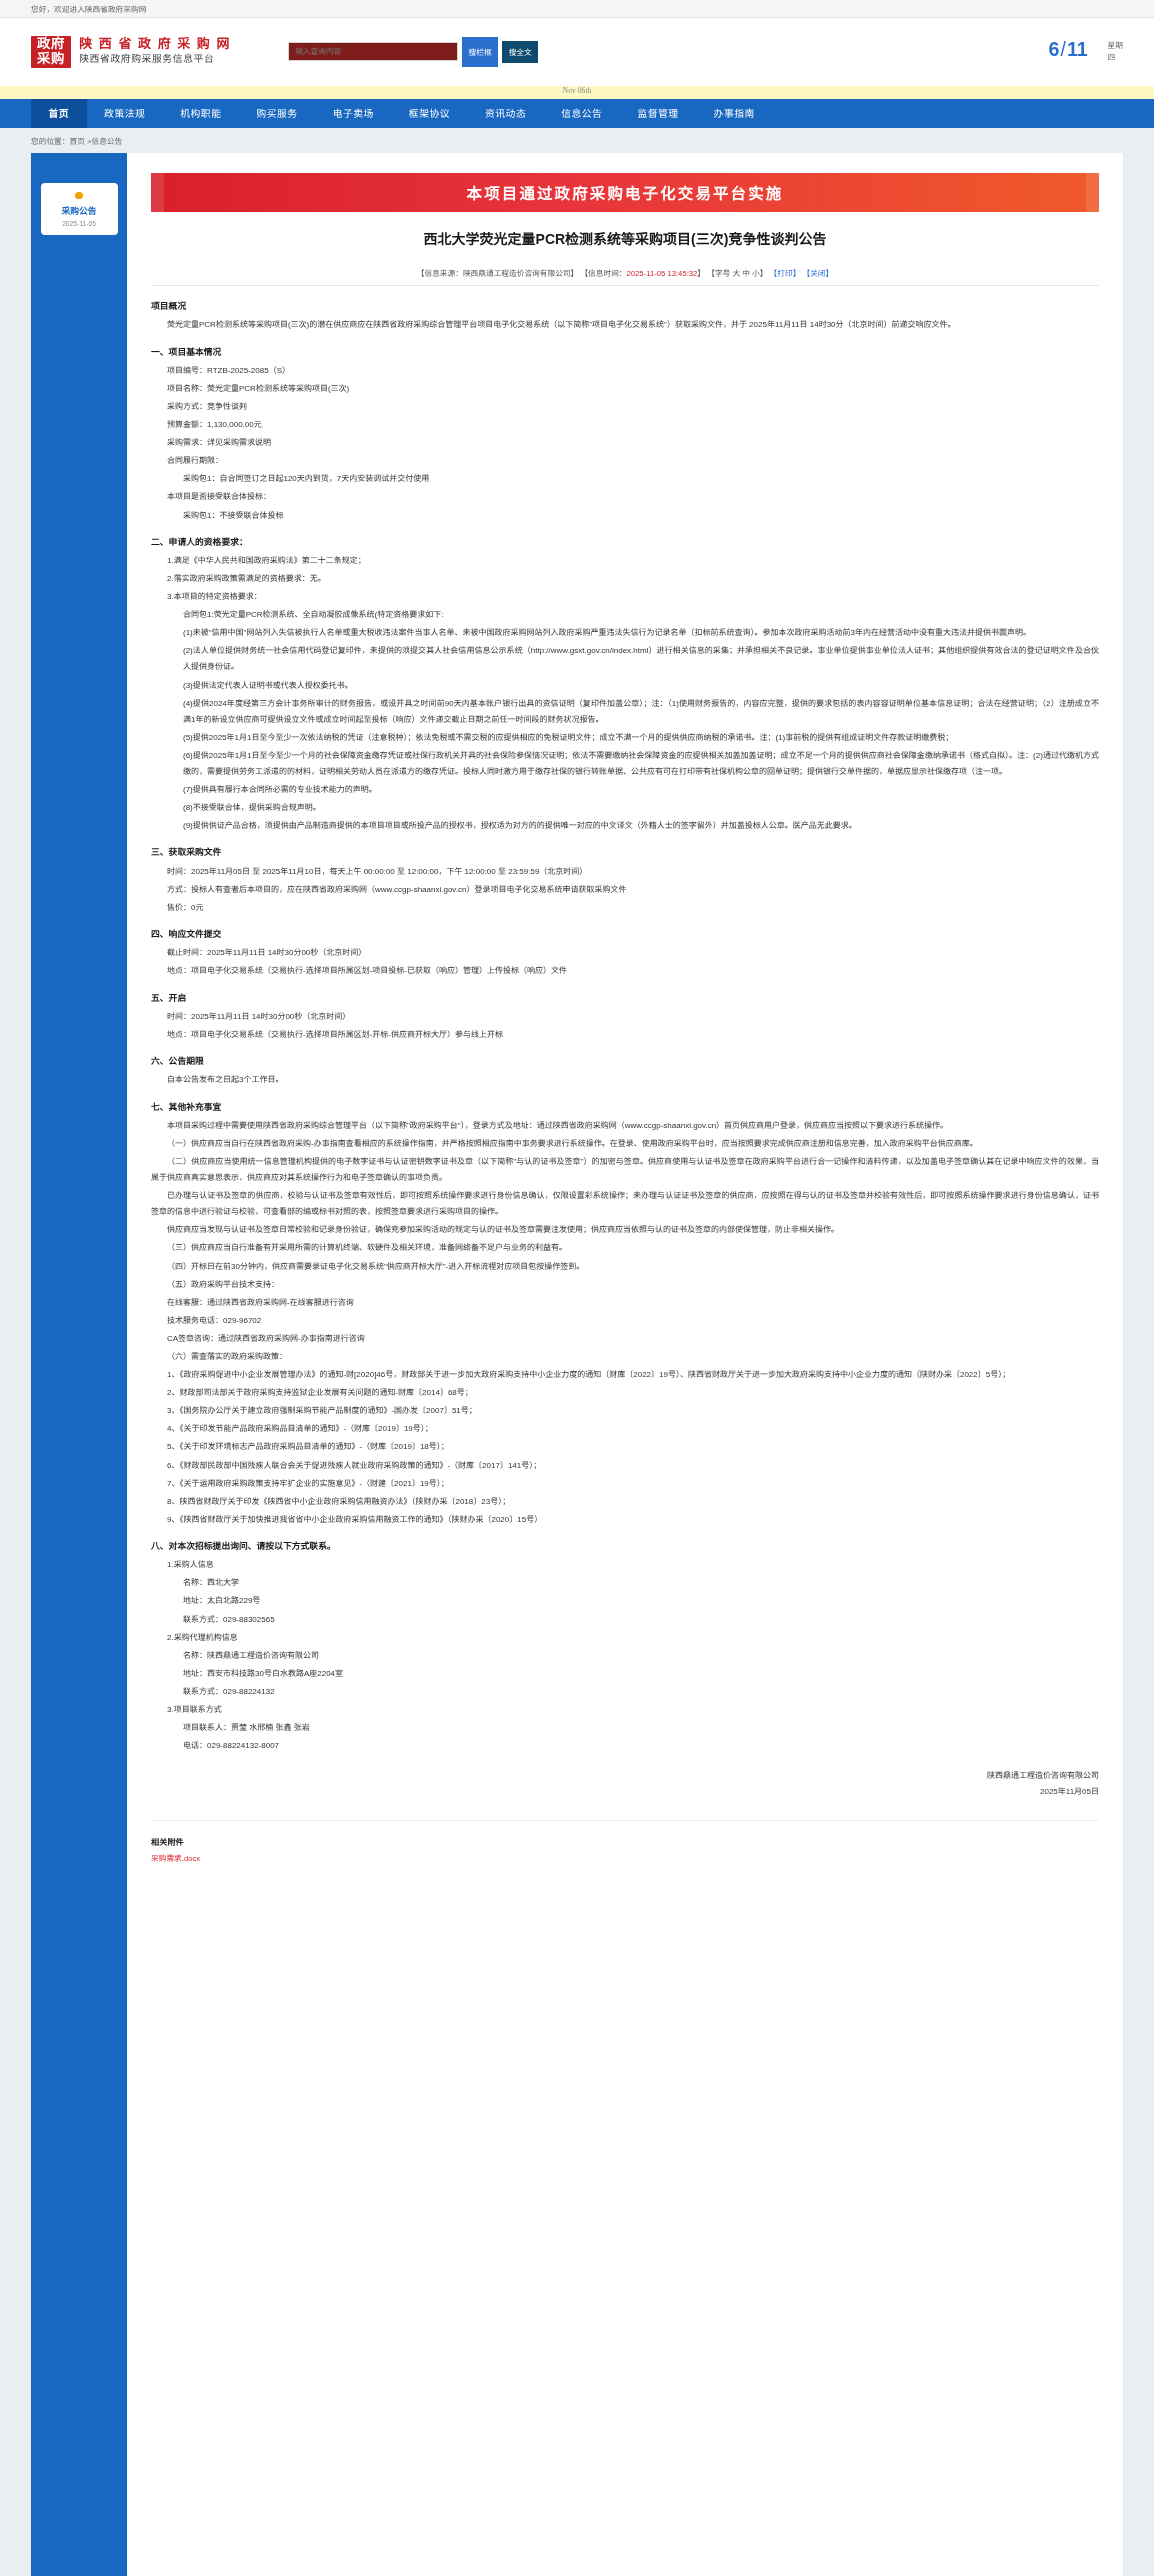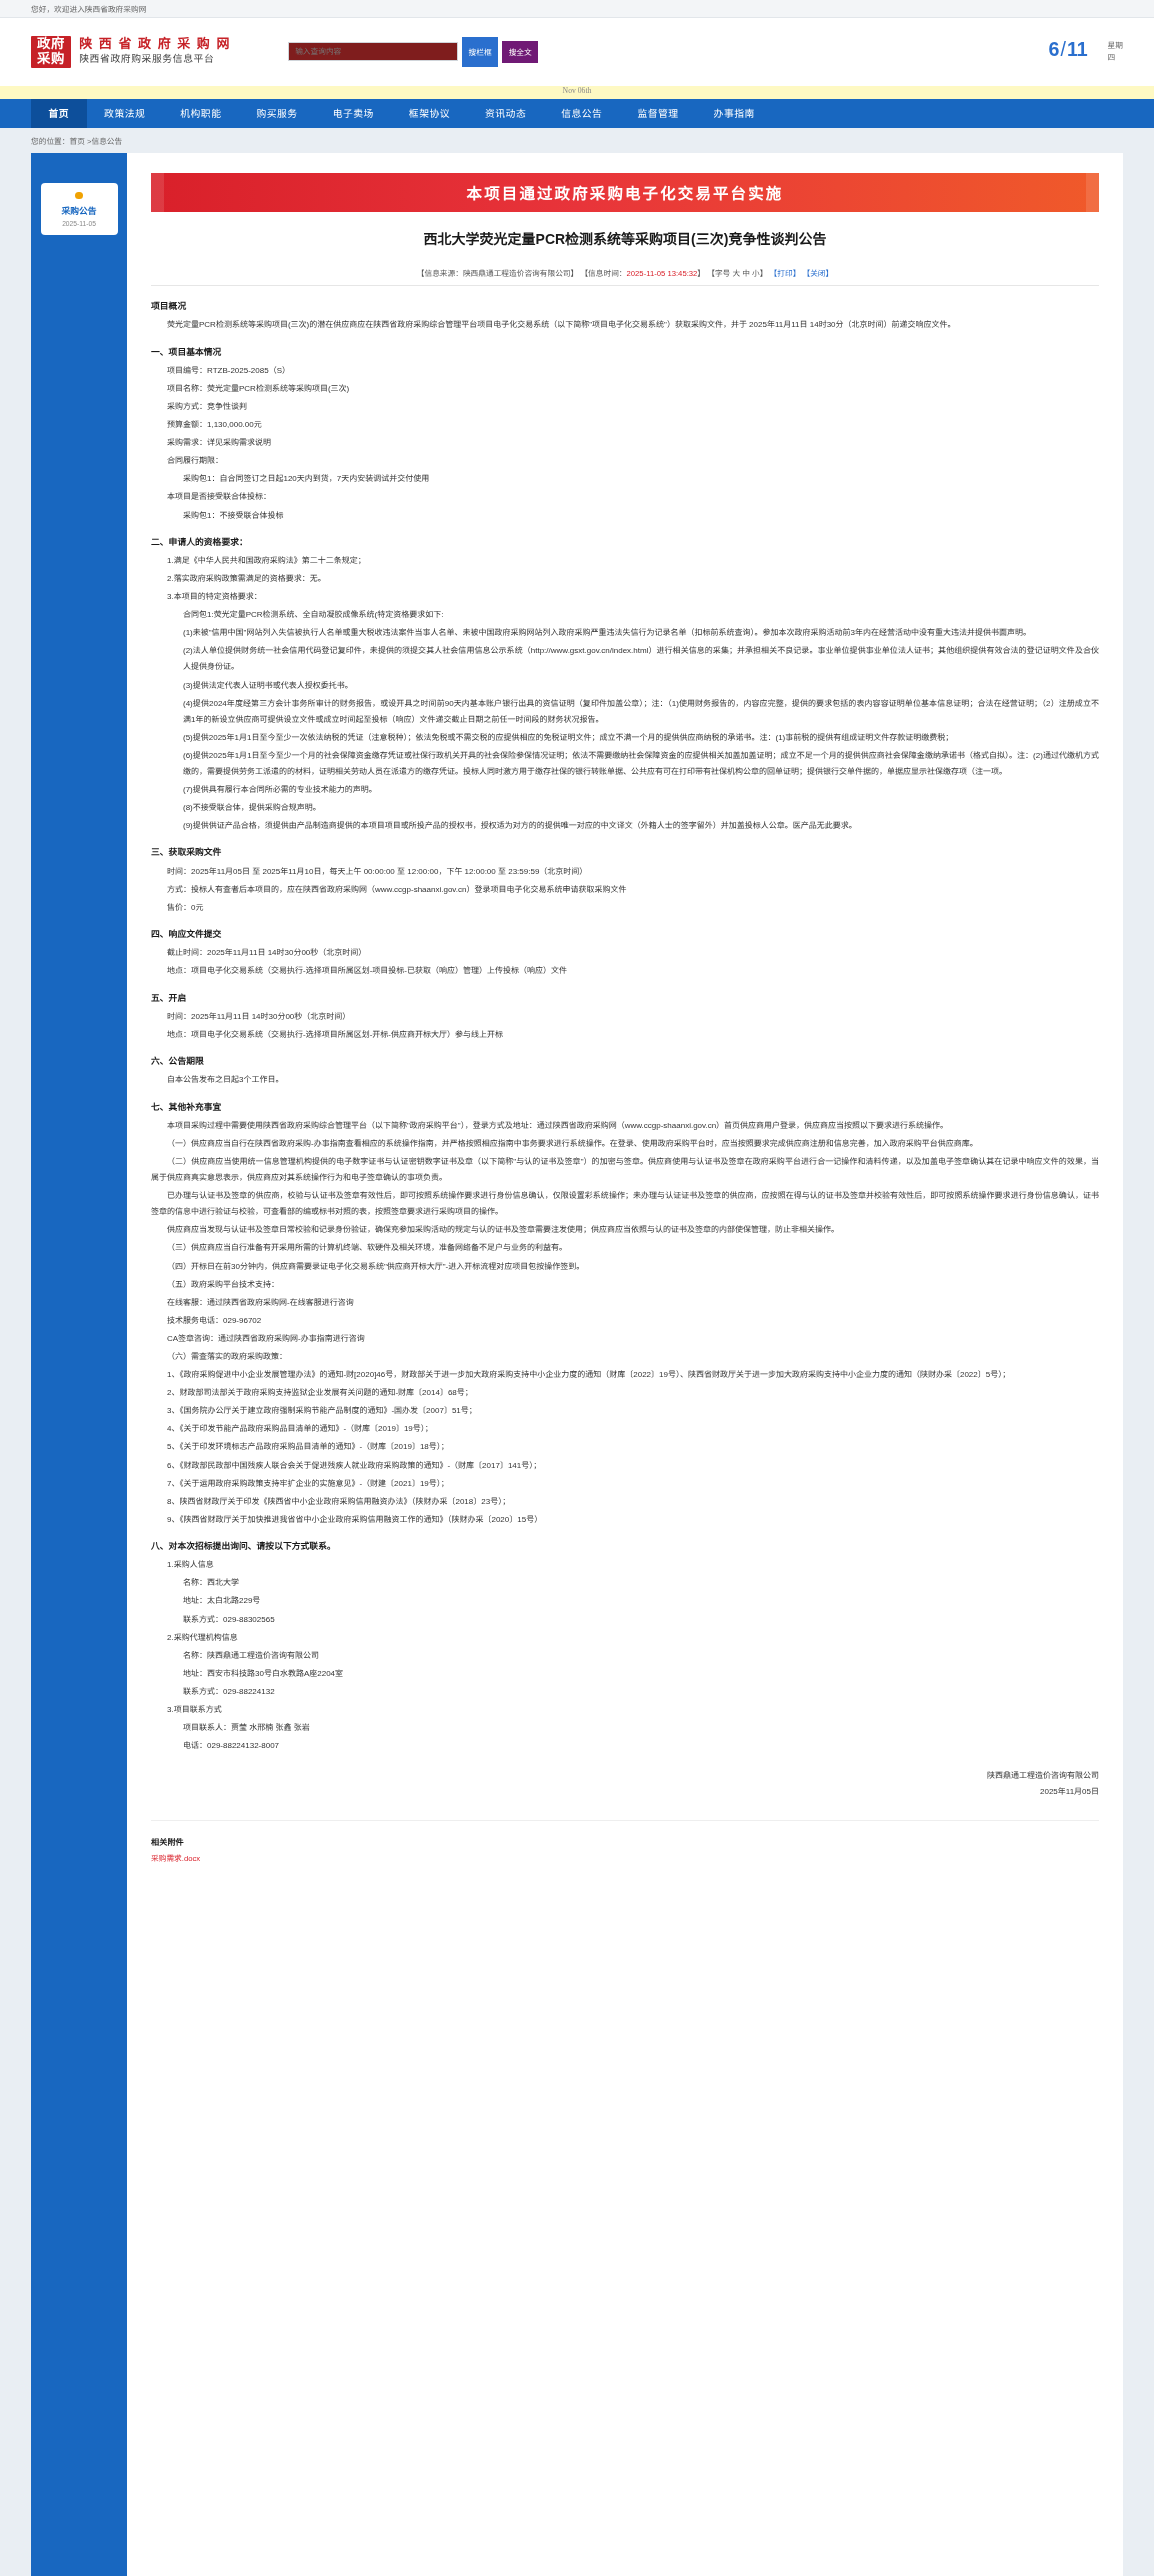--- a/index.html
+++ b/index.html
@@ -67,21 +67,21 @@
   }
   .btn-search {
     height: 30px; min-width: 36px;
     background: #2a6fce; color:#fff;
     border:none; font-size: 7.7px;
     margin-left: 4.1px; cursor:pointer;
     font-family: inherit;
   }
   .btn-fulltext {
     height: 22px; min-width: 36px;
-    background: #701a75; color:#fff;
+    background: #0c4a6e; color:#fff;
     border:none; font-size: 7.7px;
     margin-left: 4.1px; cursor:pointer;
     font-family: inherit;
   }
 
   .date-area {
     margin-left: auto;
     display:flex; gap: 20px;
   }
   .date-big {

